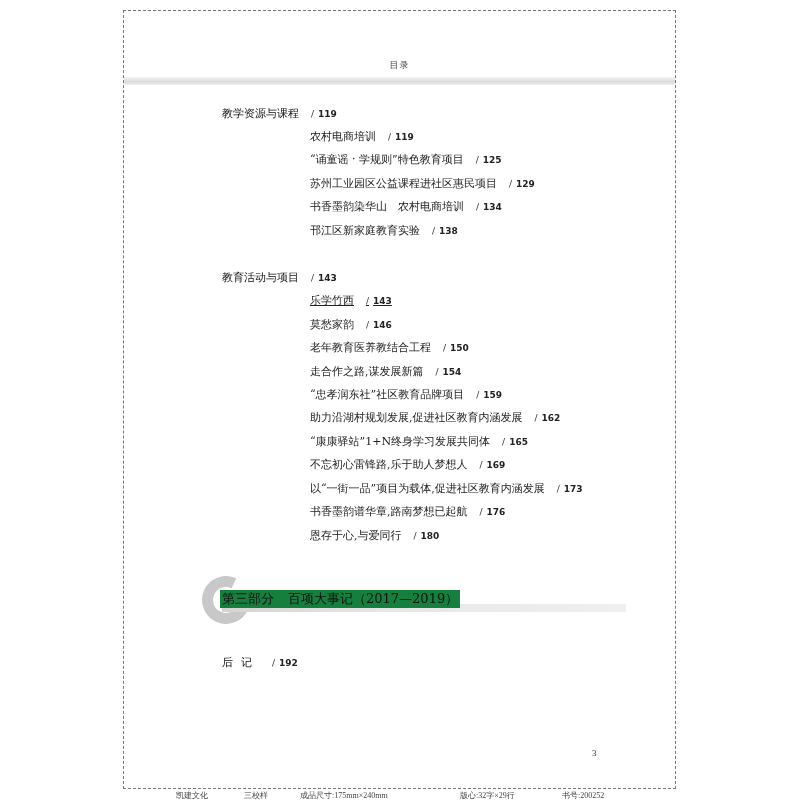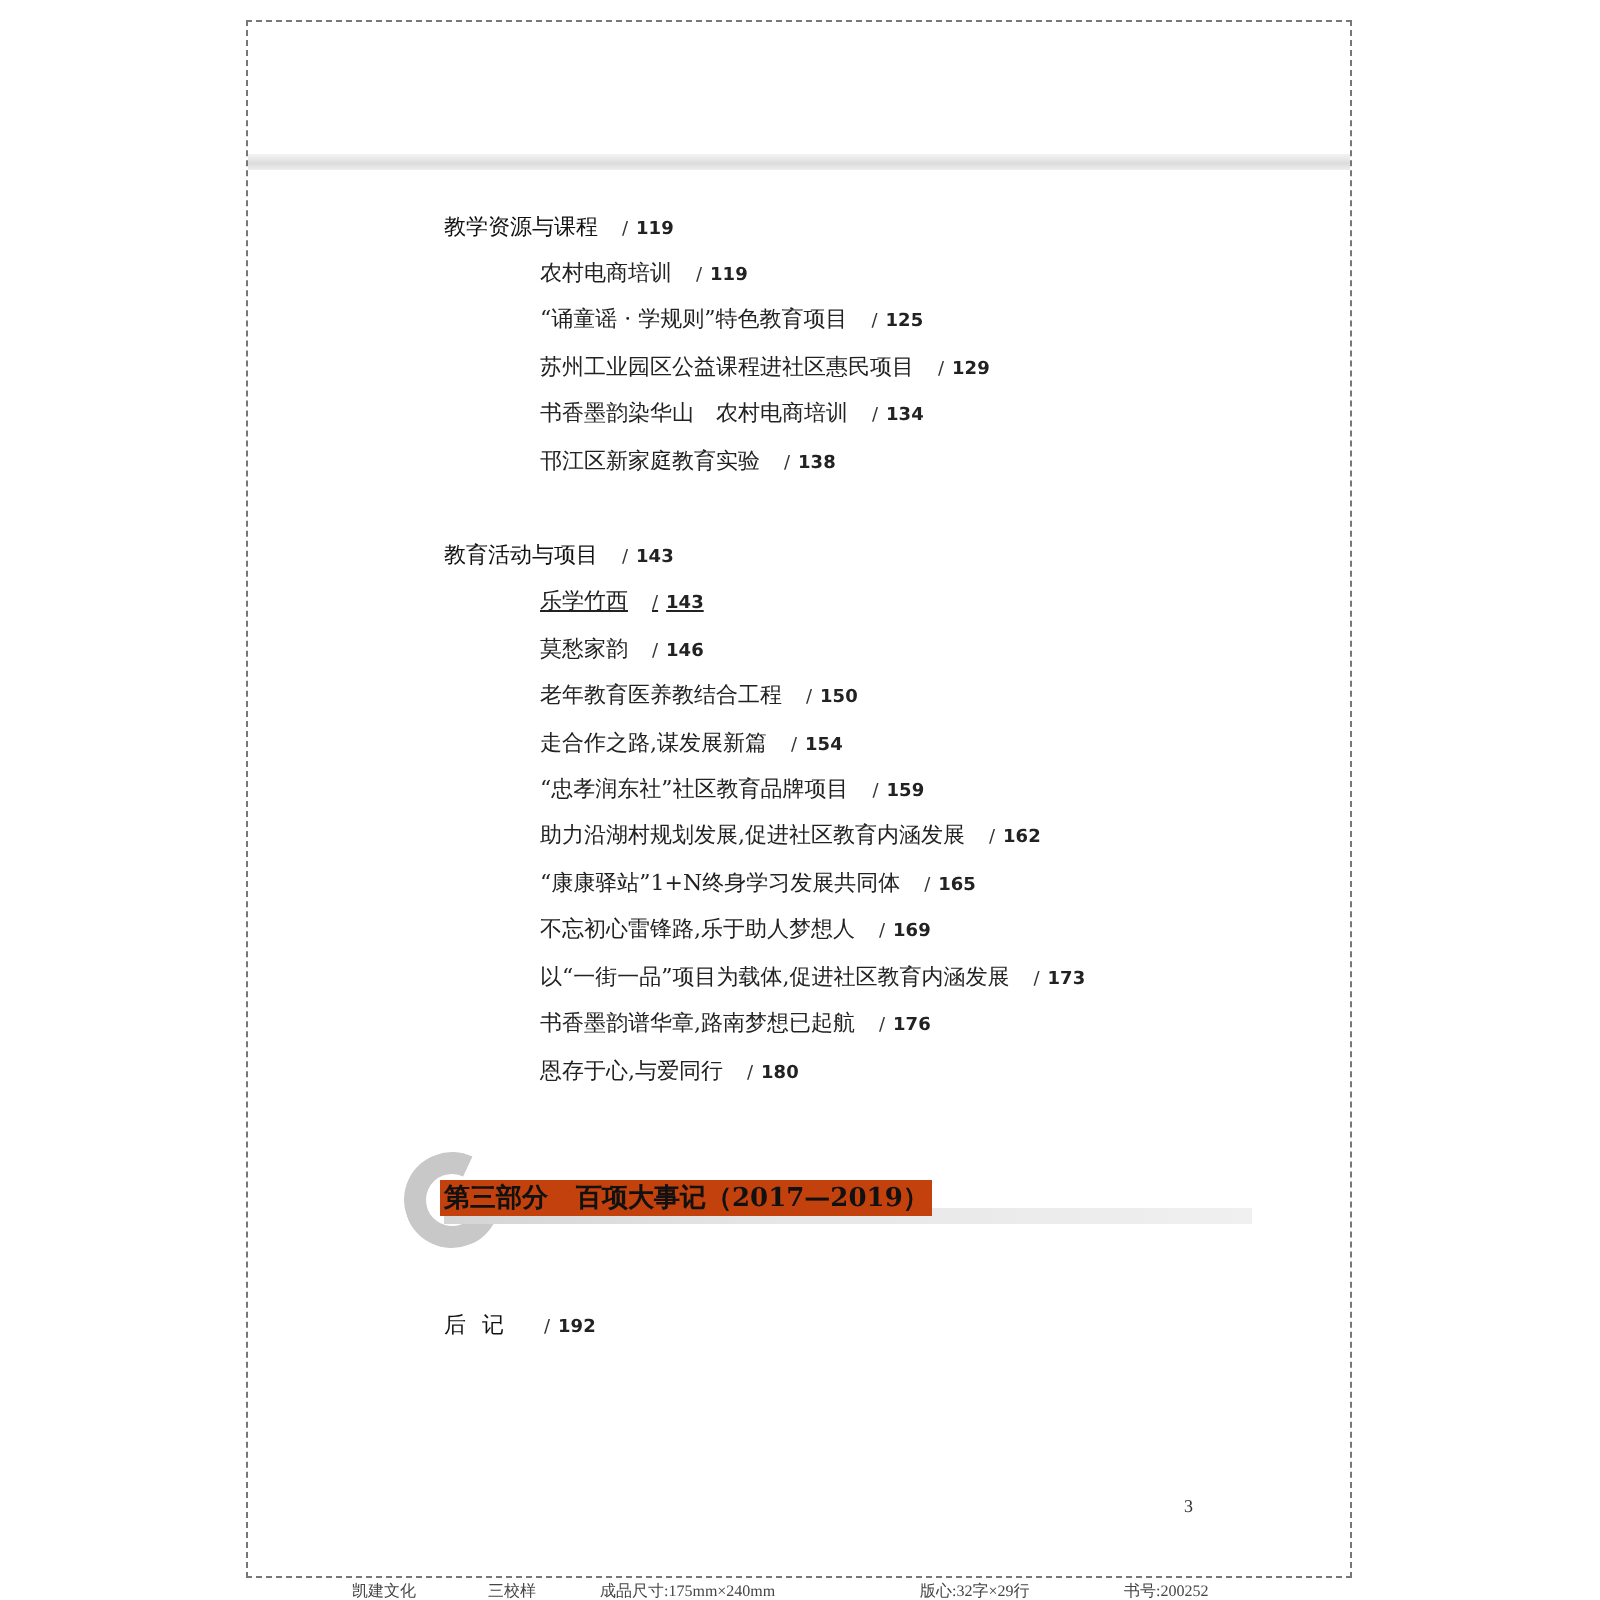--- a/index.html
+++ b/index.html
@@ -11,49 +11,50 @@
 
     .running-head { position: absolute; left: 0; top: 48px; width: 100%; text-align: center;
                     font-family: "DejaVu Sans", sans-serif; font-size: 9px; color: #444; letter-spacing: 1px; }
     .head-band { position: absolute; left: 0; top: 66px; width: 100%; height: 8px;
                  background: linear-gradient(to bottom, #f4f4f4 0%, #dcdcdc 60%, #eeeeee 100%); }
 
     .toc { position: absolute; left: 0; top: 0; width: 100%; }
     .toc-section { position: absolute; font-family: "DejaVu Sans", sans-serif; font-size: 11px;
                    color: #111; white-space: nowrap; }
     .toc-item { position: absolute; font-family: "DejaVu Serif", serif; font-size: 11px;
-                color: #222; white-space: nowrap; }
+                color: #222; white-space: nowrap; margin-left: 40px; }
     .sep { margin-left: 12px; margin-right: 4px; color: #333; font-family: "DejaVu Sans", sans-serif; font-size: 9px; }
     .pg { font-family: "DejaVu Sans", sans-serif; font-size: 9px; font-weight: bold; color: #222; }
 
     .part-banner { position: absolute; left: 200px; top: 576px; width: 430px; height: 50px; }
     .part-c { position: absolute; left: 2px; top: 0; width: 48px; height: 48px; border-radius: 50%;
               border: 11px solid #c8c8c8; border-right-color: transparent; box-sizing: border-box;
               transform: rotate(-20deg); }
     .part-bar { position: absolute; left: 22px; top: 28px; width: 404px; height: 8px;
                 background: linear-gradient(to right, #d4d4d4 0%, #e6e6e6 40%, #f0f0f0 100%); }
     .part-title { position: absolute; left: 20px; top: 14px; font-family: "DejaVu Serif", serif;
-                  font-size: 13px; font-weight: bold; color: #111; background: #c2410c; padding: 0 2px; white-space: nowrap; }
+                  font-size: 13px; font-weight: normal; color: #111; background: #15803d; padding: 0 2px; white-space: nowrap; }
     .part-label { margin-right: 14px; }
 
     .afterword { position: absolute; left: 222px; top: 655px; font-family: "DejaVu Sans", sans-serif;
                  font-size: 11px; color: #111; white-space: nowrap; letter-spacing: 8px; }
     .afterword .sep, .afterword .pg { letter-spacing: 0; }
 
     .folio { position: absolute; left: 592px; top: 748px; font-family: "Liberation Serif", serif;
              font-size: 9px; color: #333; }
 
     .slug { position: absolute; top: 790px; left: 0; width: 641px; height: 10px;
             font-family: "Liberation Serif", serif; font-size: 8px; color: #444; }
     .slug span { position: absolute; top: 0; white-space: nowrap; }
   </style>
 </head>
 <body>
 
 <div class="page-frame">
+  <div class="running-head">目录</div>
   <div class="head-band"></div>
 </div>
 
 <div class="toc">
 
   <div class="toc-section" style="left:222px; top:106px;">
     <span>教学资源与课程</span><span class="sep">/</span><span class="pg">119</span>
   </div>
   <div class="toc-item" style="left:270px; top:129px;">
     <span>农村电商培训</span><span class="sep">/</span><span class="pg">119</span>

